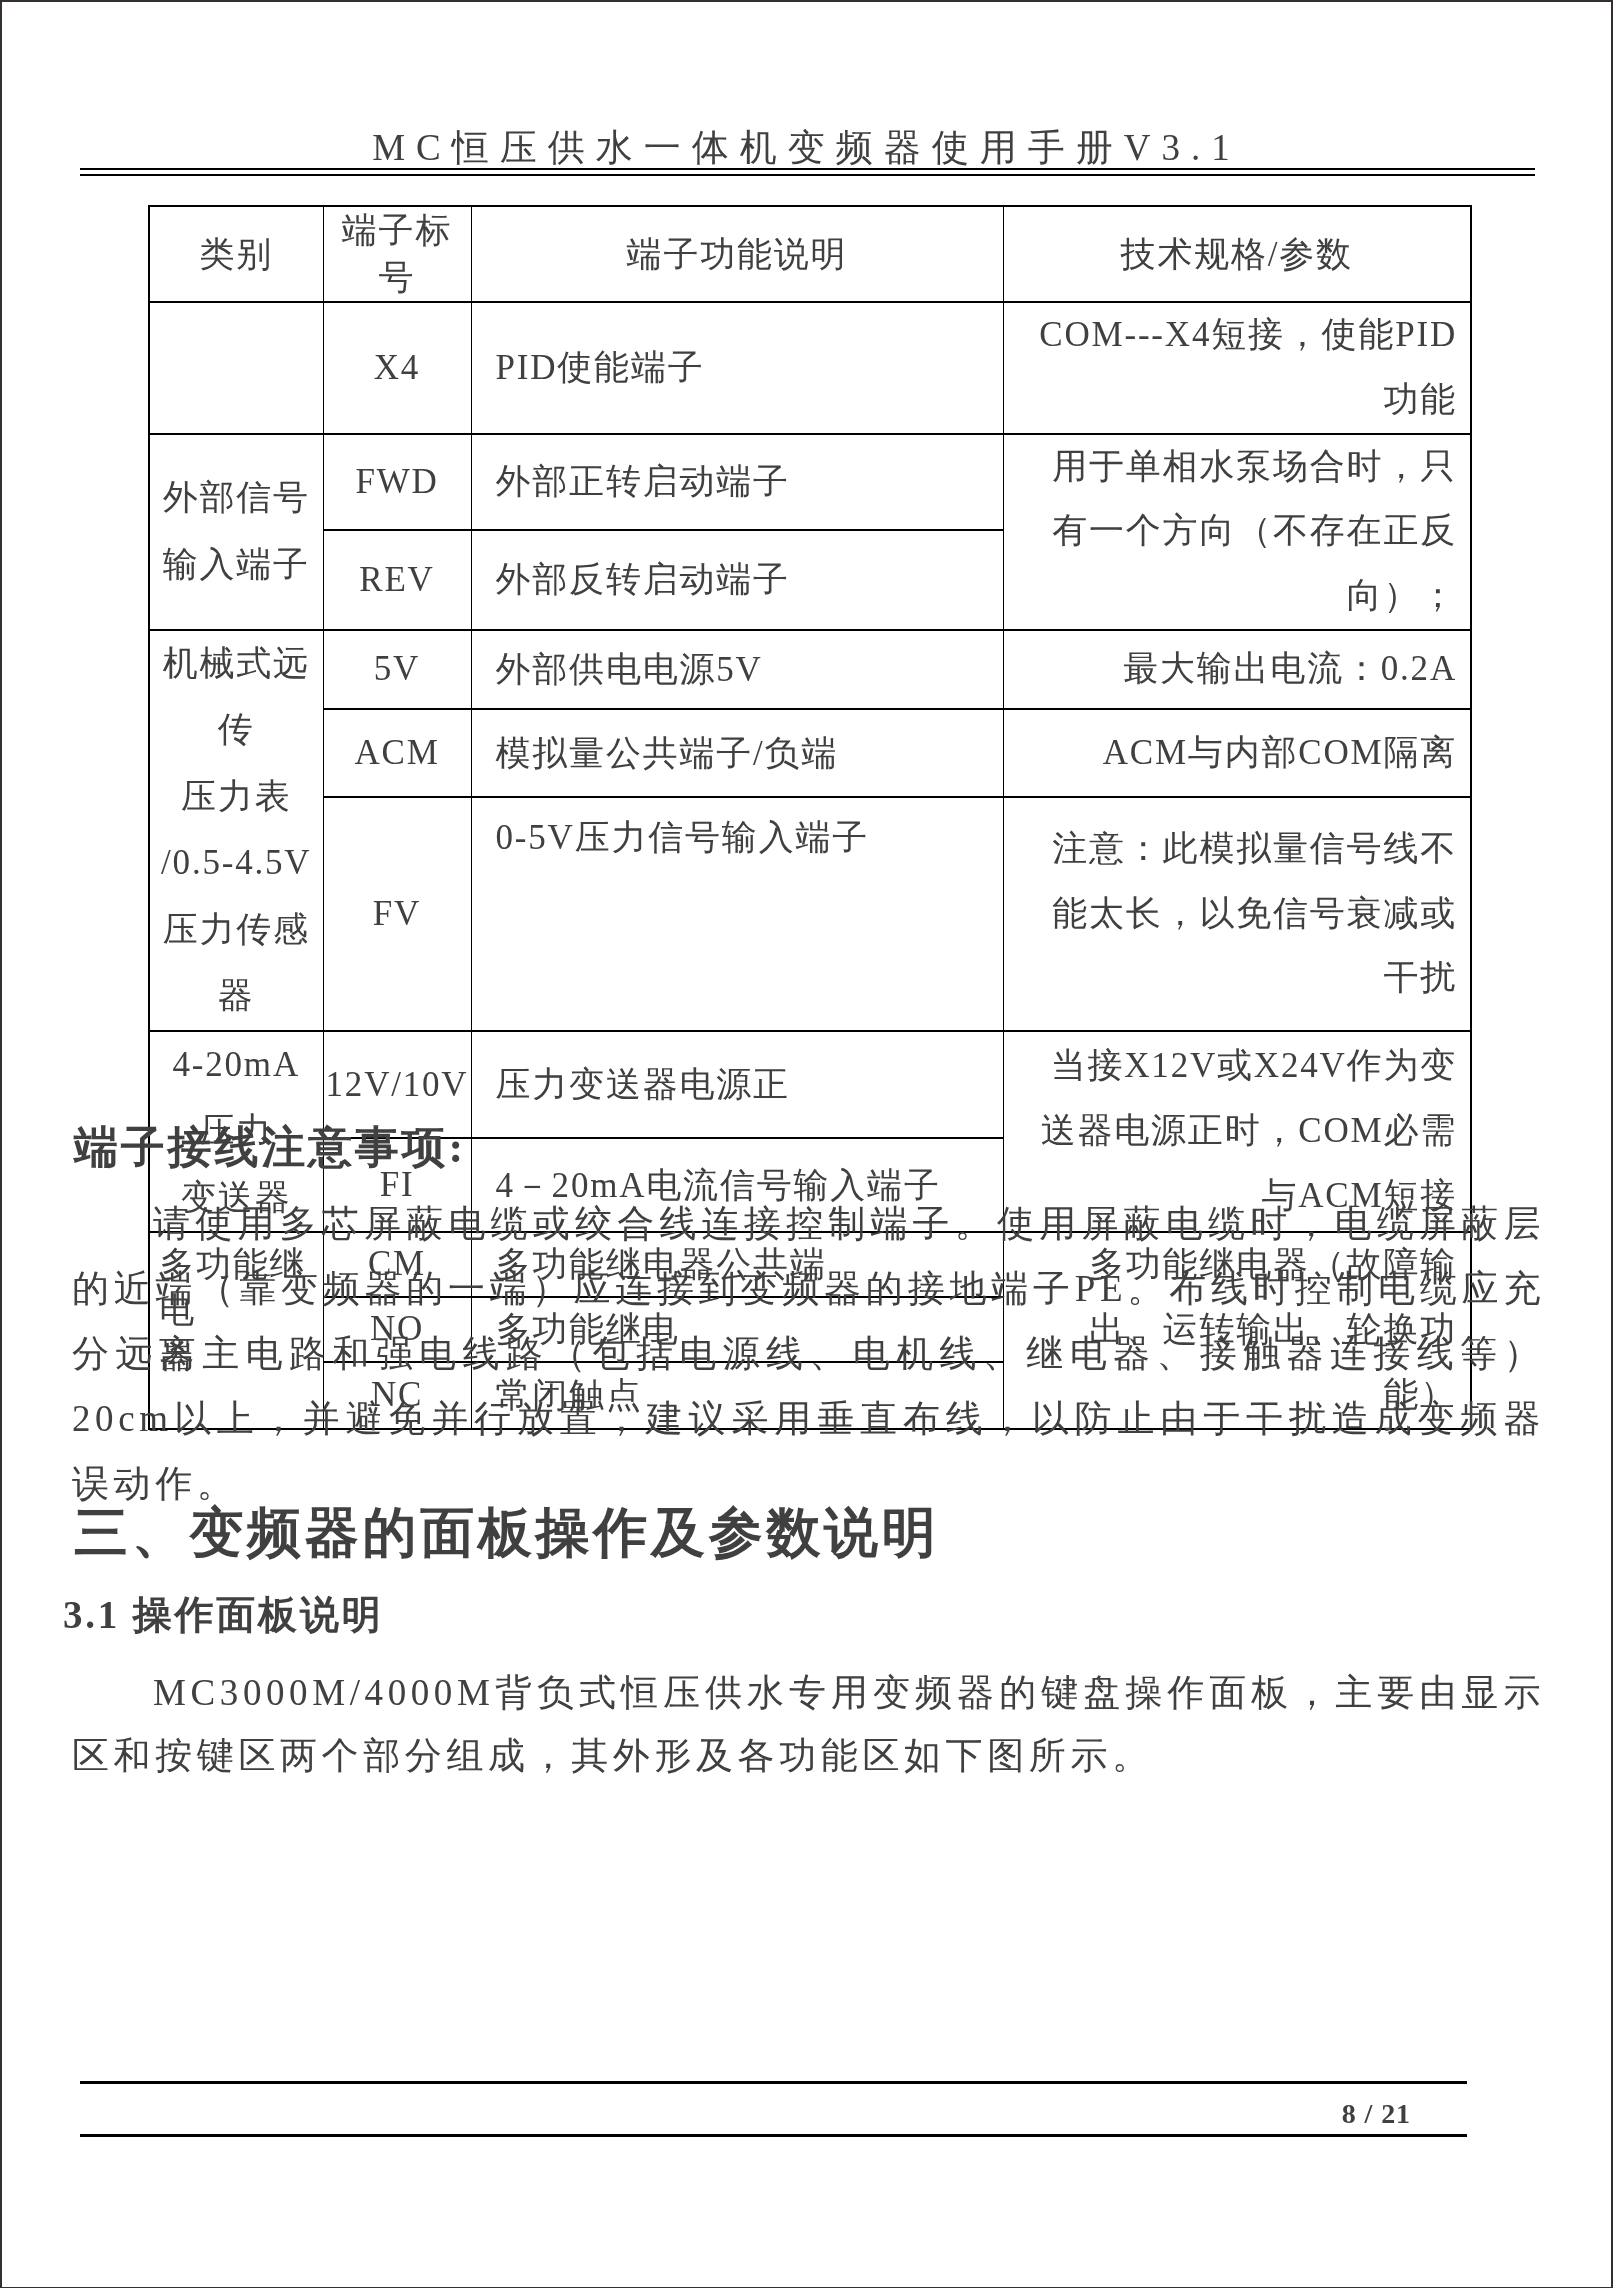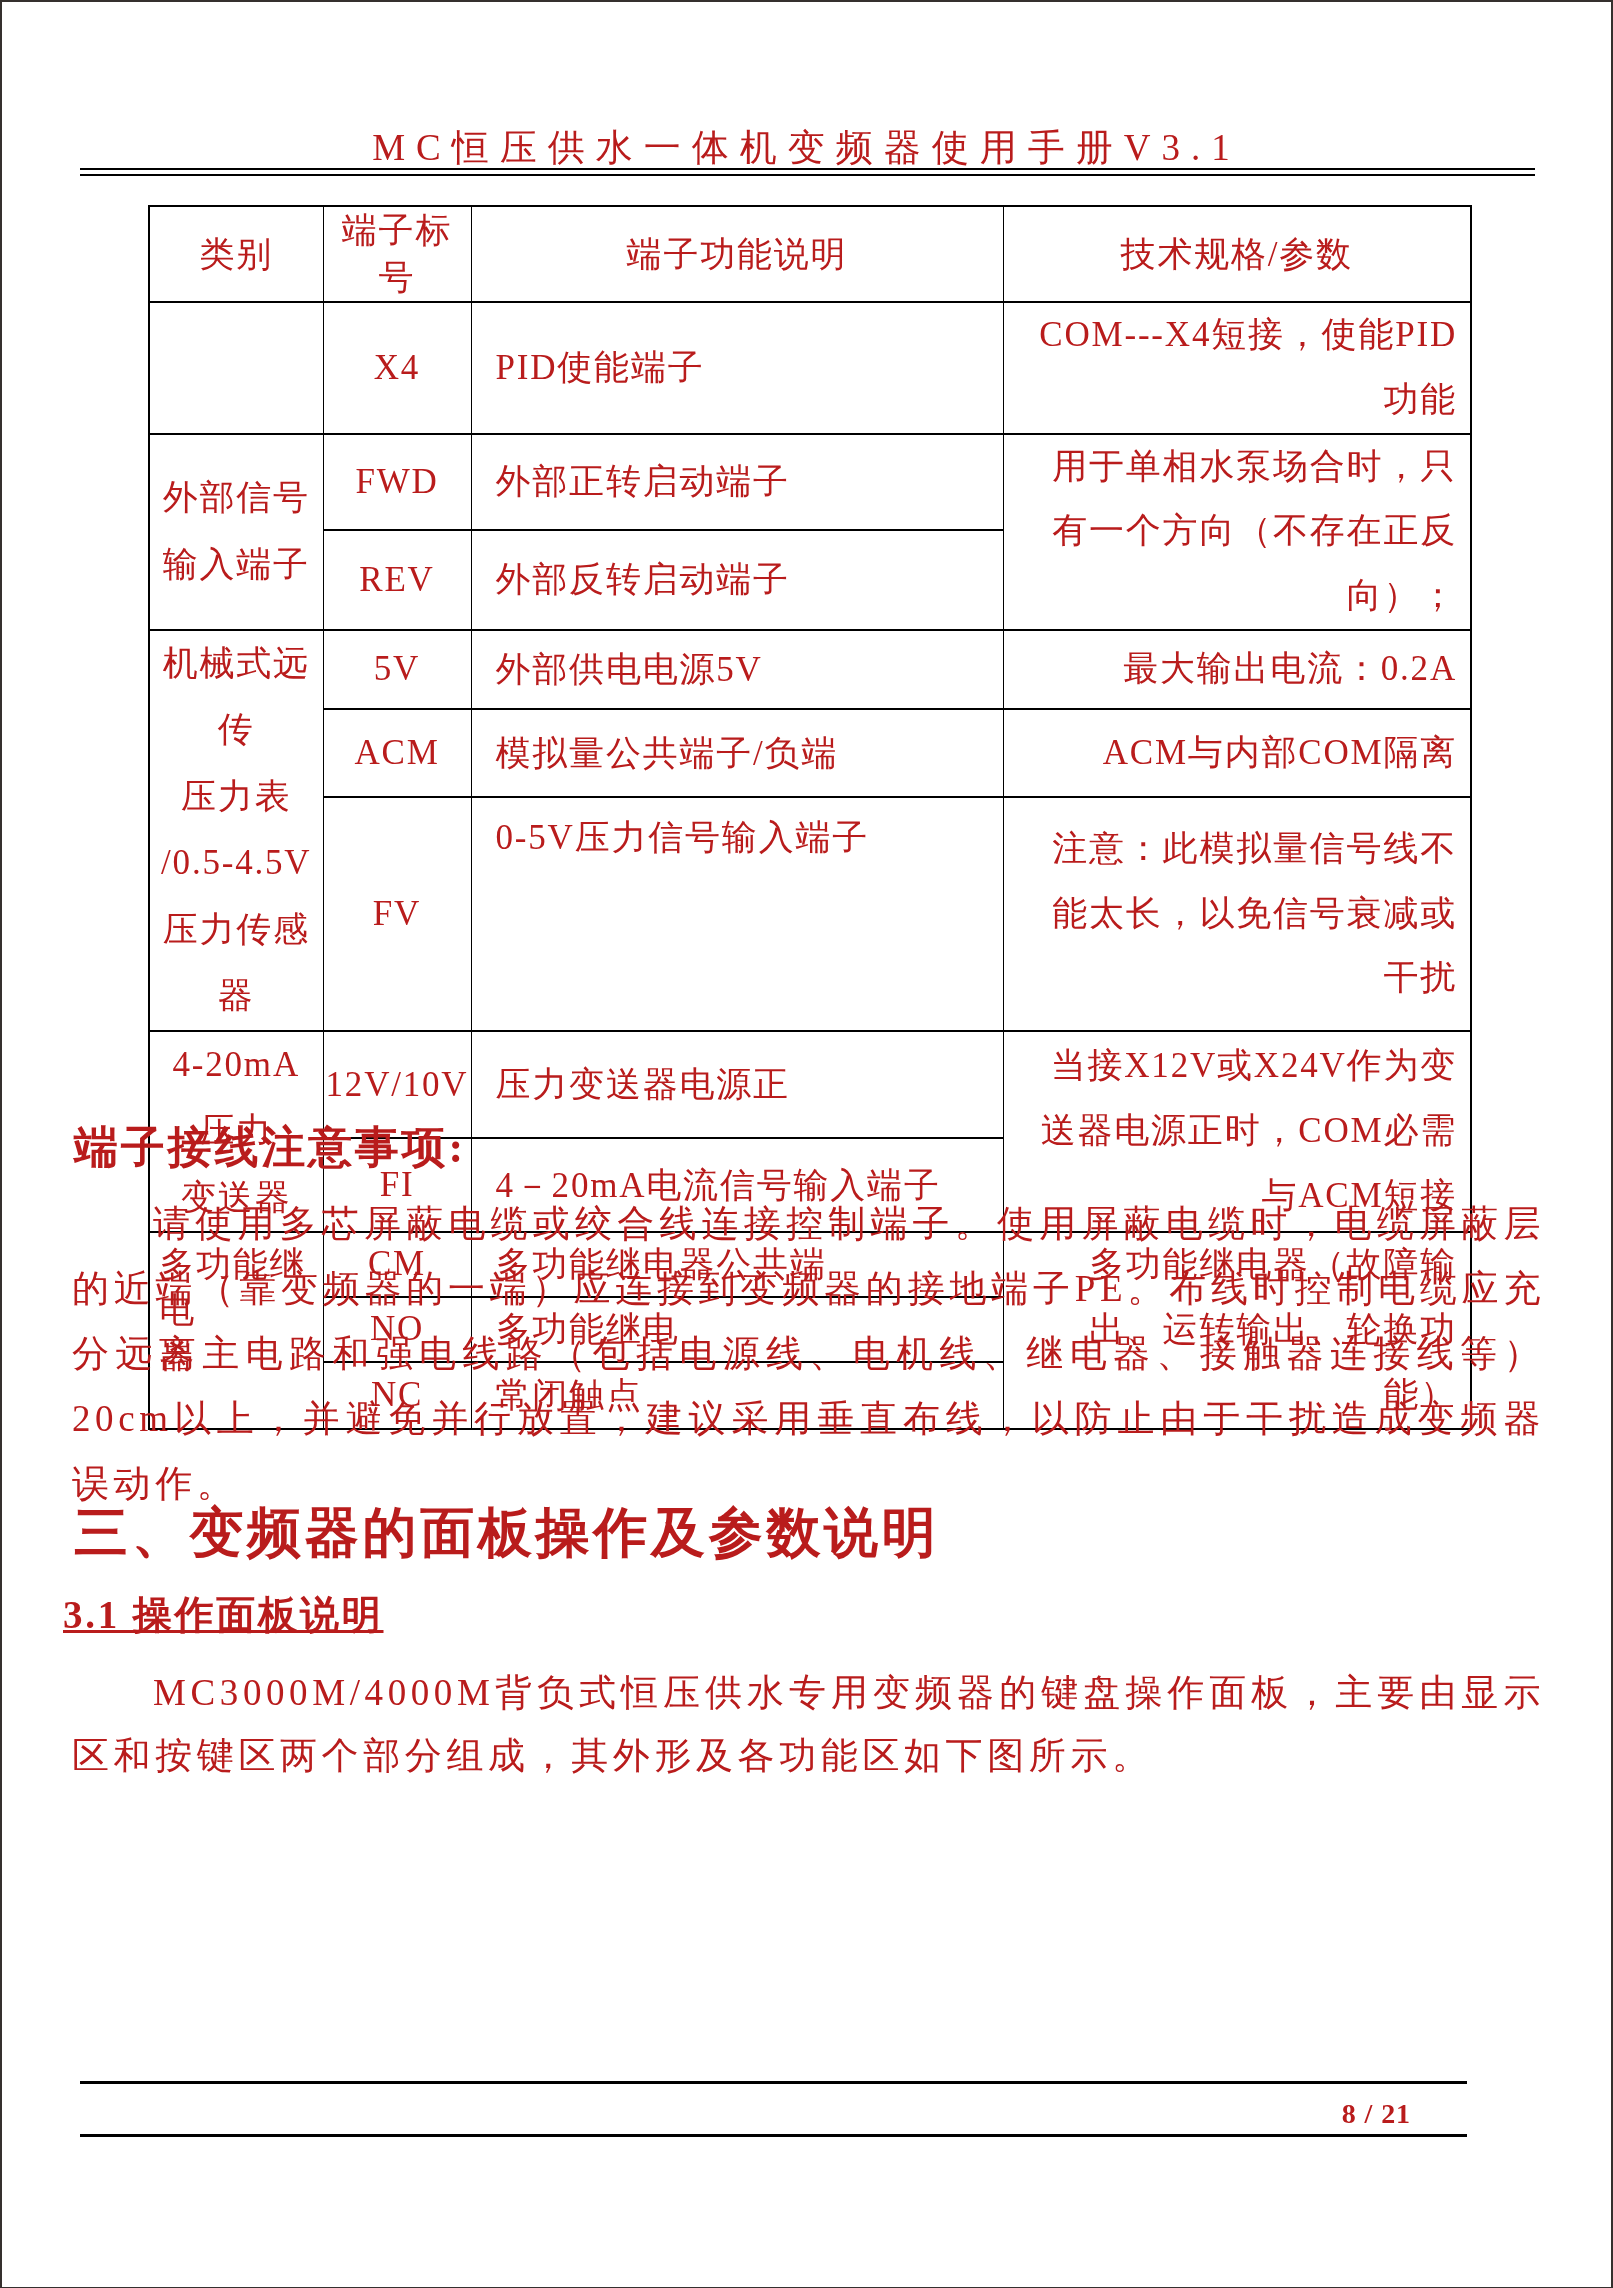--- a/index.html
+++ b/index.html
@@ -1,21 +1,21 @@
 <!DOCTYPE html>
 <html style="font-size:14.8px"><head>
 <meta charset="utf-8">
 <style>
   html,body { margin:0; padding:0; background:#ffffff; }
   .page {
     position:relative; width:1613px; height:2289px;
     background:#ffffff; box-sizing:border-box;
     border:2.8px solid #35302e;
     font-family:"Liberation Serif","DejaVu Serif",serif;
-    color:#b91c1c;
+    color:#404040;
     overflow:hidden;
   }
   
   .title {
     position:absolute; top:127px; left:0; right:0;
     text-align:center; font-size:37px; letter-spacing:11px;
     line-height:1; white-space:nowrap;
   }
   .headrule {
     position:absolute; top:166px; left:78px; width:1455px;
@@ -68,21 +68,21 @@
     text-indent:81px;
   }
   .para1 { top:1189px; line-height:65px; }
   .para2 { top:1659px; line-height:63px; }
   .chapter-heading {
     position:absolute; top:1504px; left:72px;
     font-size:54px; font-weight:bold; letter-spacing:3.7px; line-height:1;
   }
   .sub-heading {
     position:absolute; top:1593px; left:61px;
-    font-size:39px; font-weight:bold; letter-spacing:2.8px; line-height:1;text-decoration:underline;
+    font-size:39px; font-weight:bold; letter-spacing:2.8px; line-height:1;
   }
   
   .footer-rule { position:absolute; left:78px; width:1387px; height:2.8px; background:#000; }
   .footer-rule.top { top:2079px; }
   .footer-rule.bottom { top:2132px; }
   .footer-text {
     position:absolute; top:2099px; left:78px; width:1387px;
     text-align:center; font-size:27px; letter-spacing:2.8px; line-height:1.1;
   }
   .footer-page {

